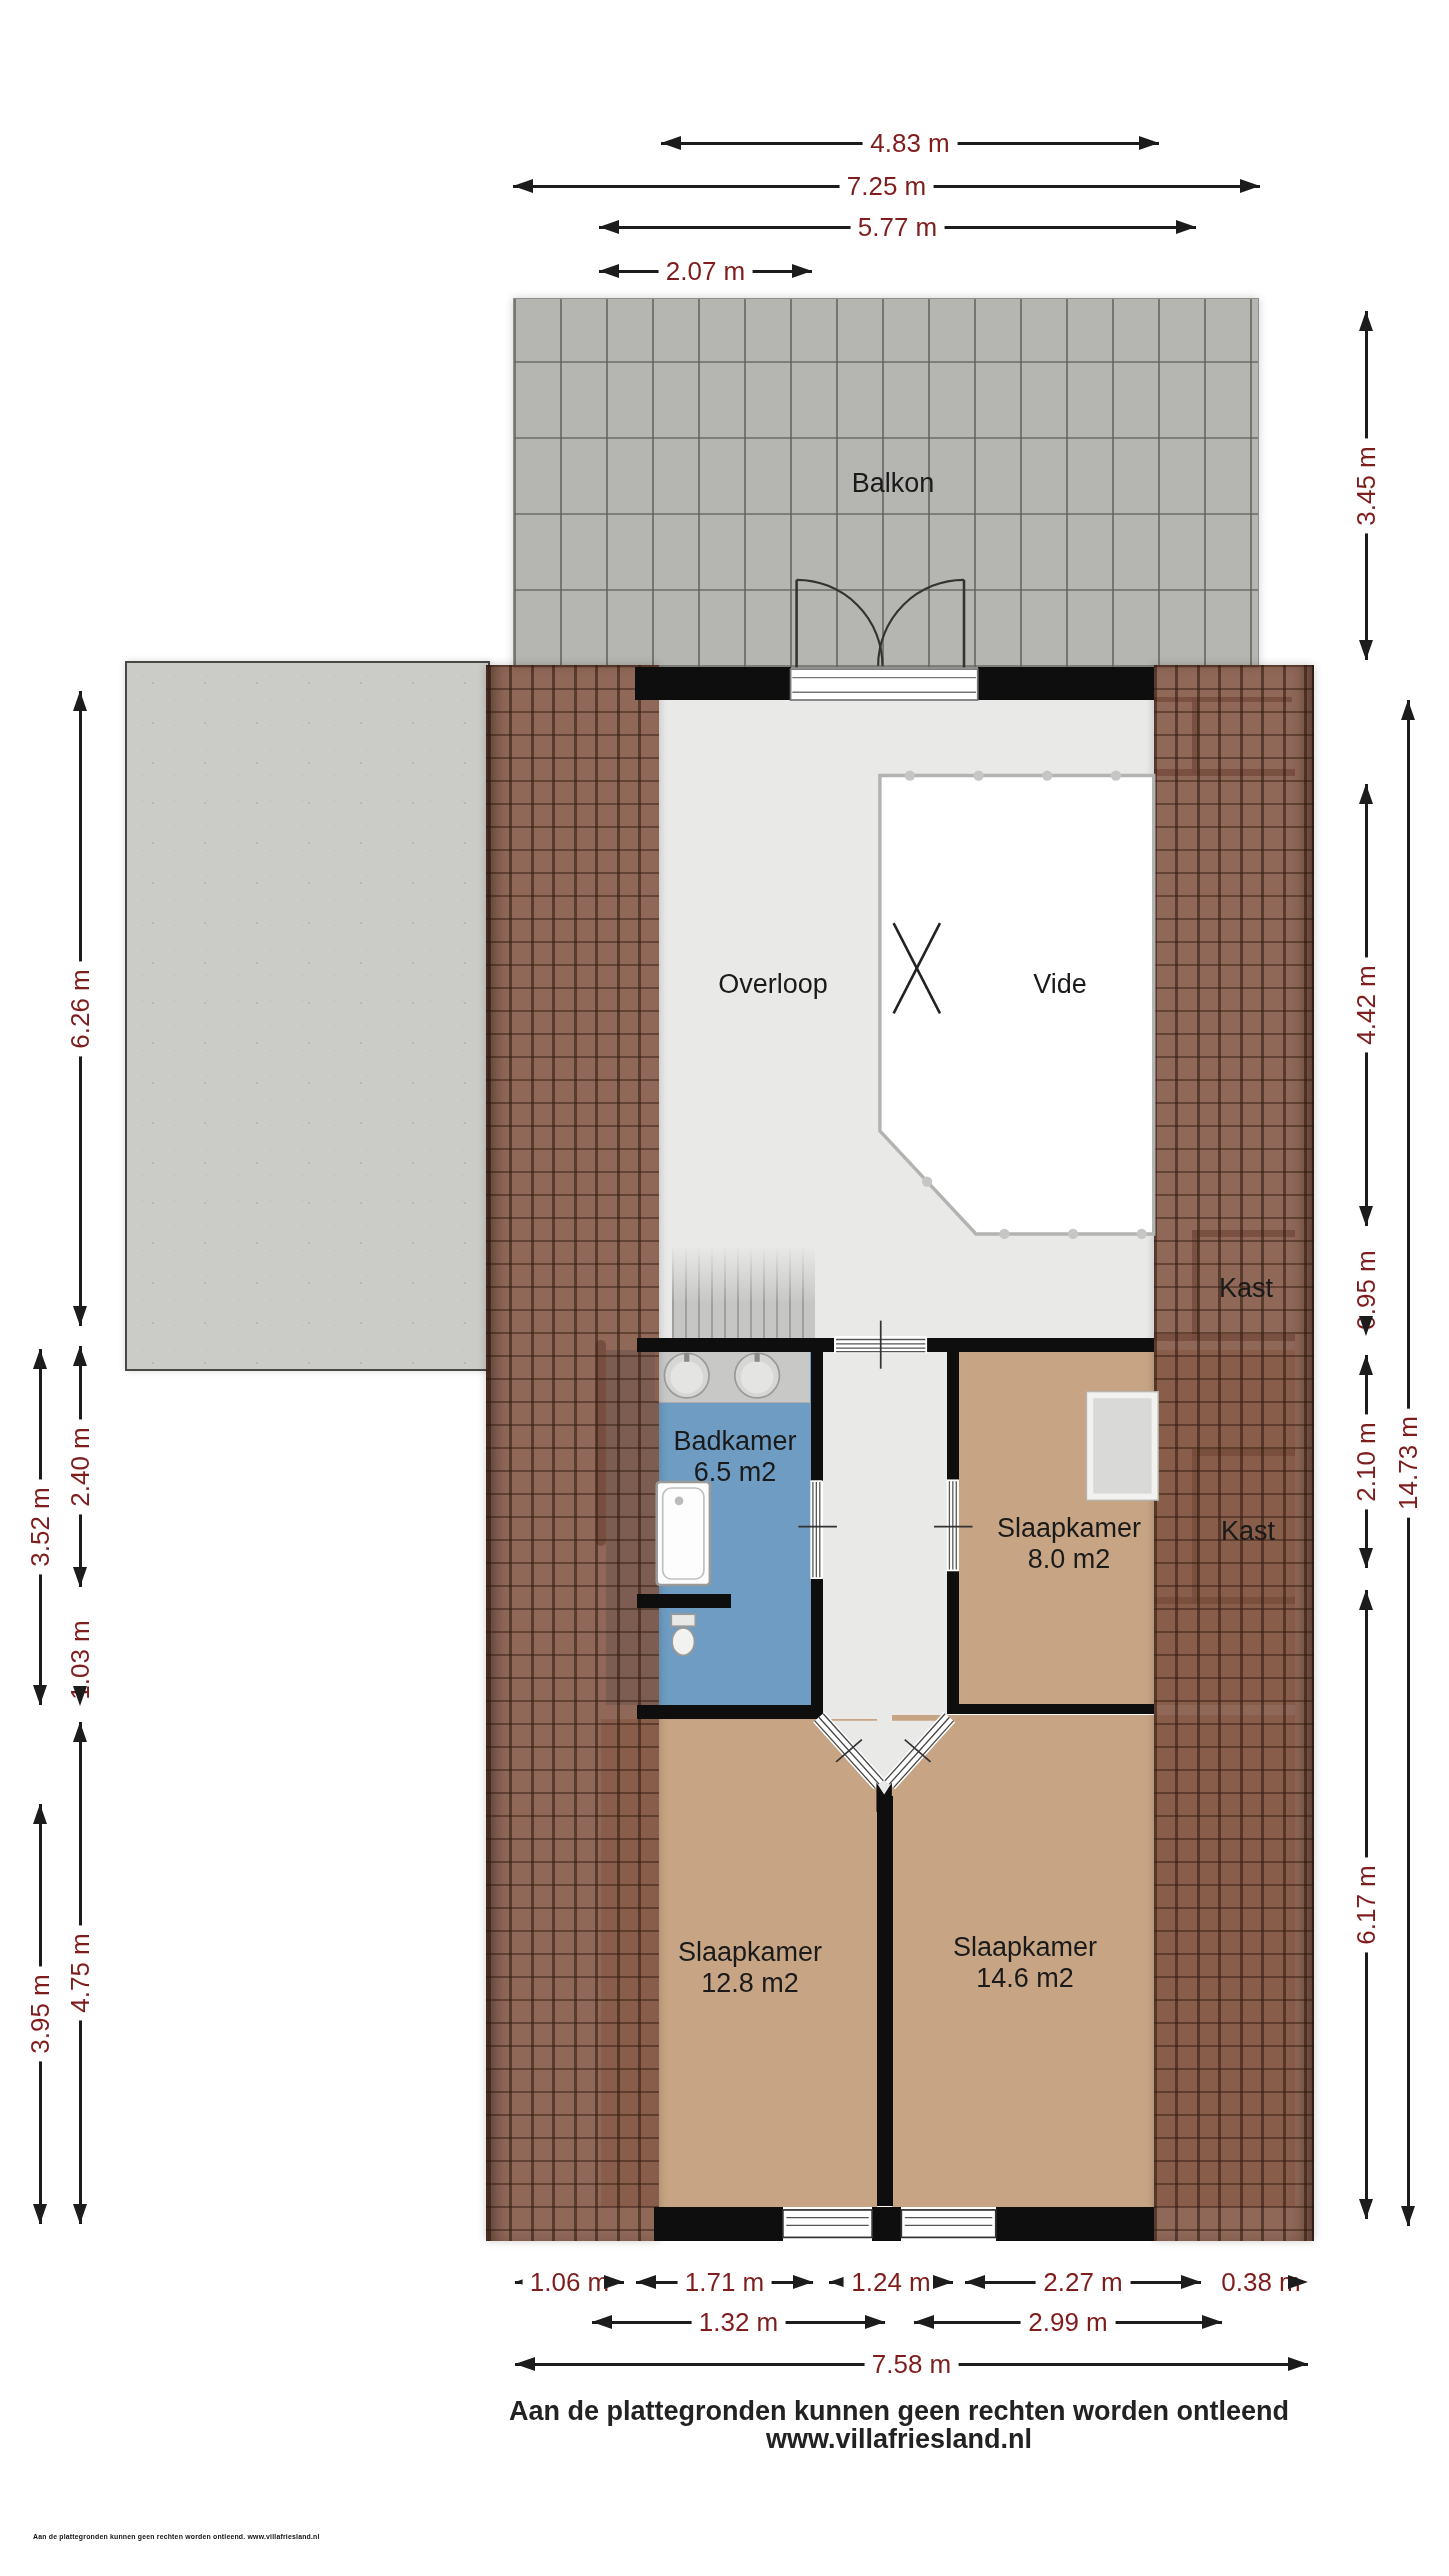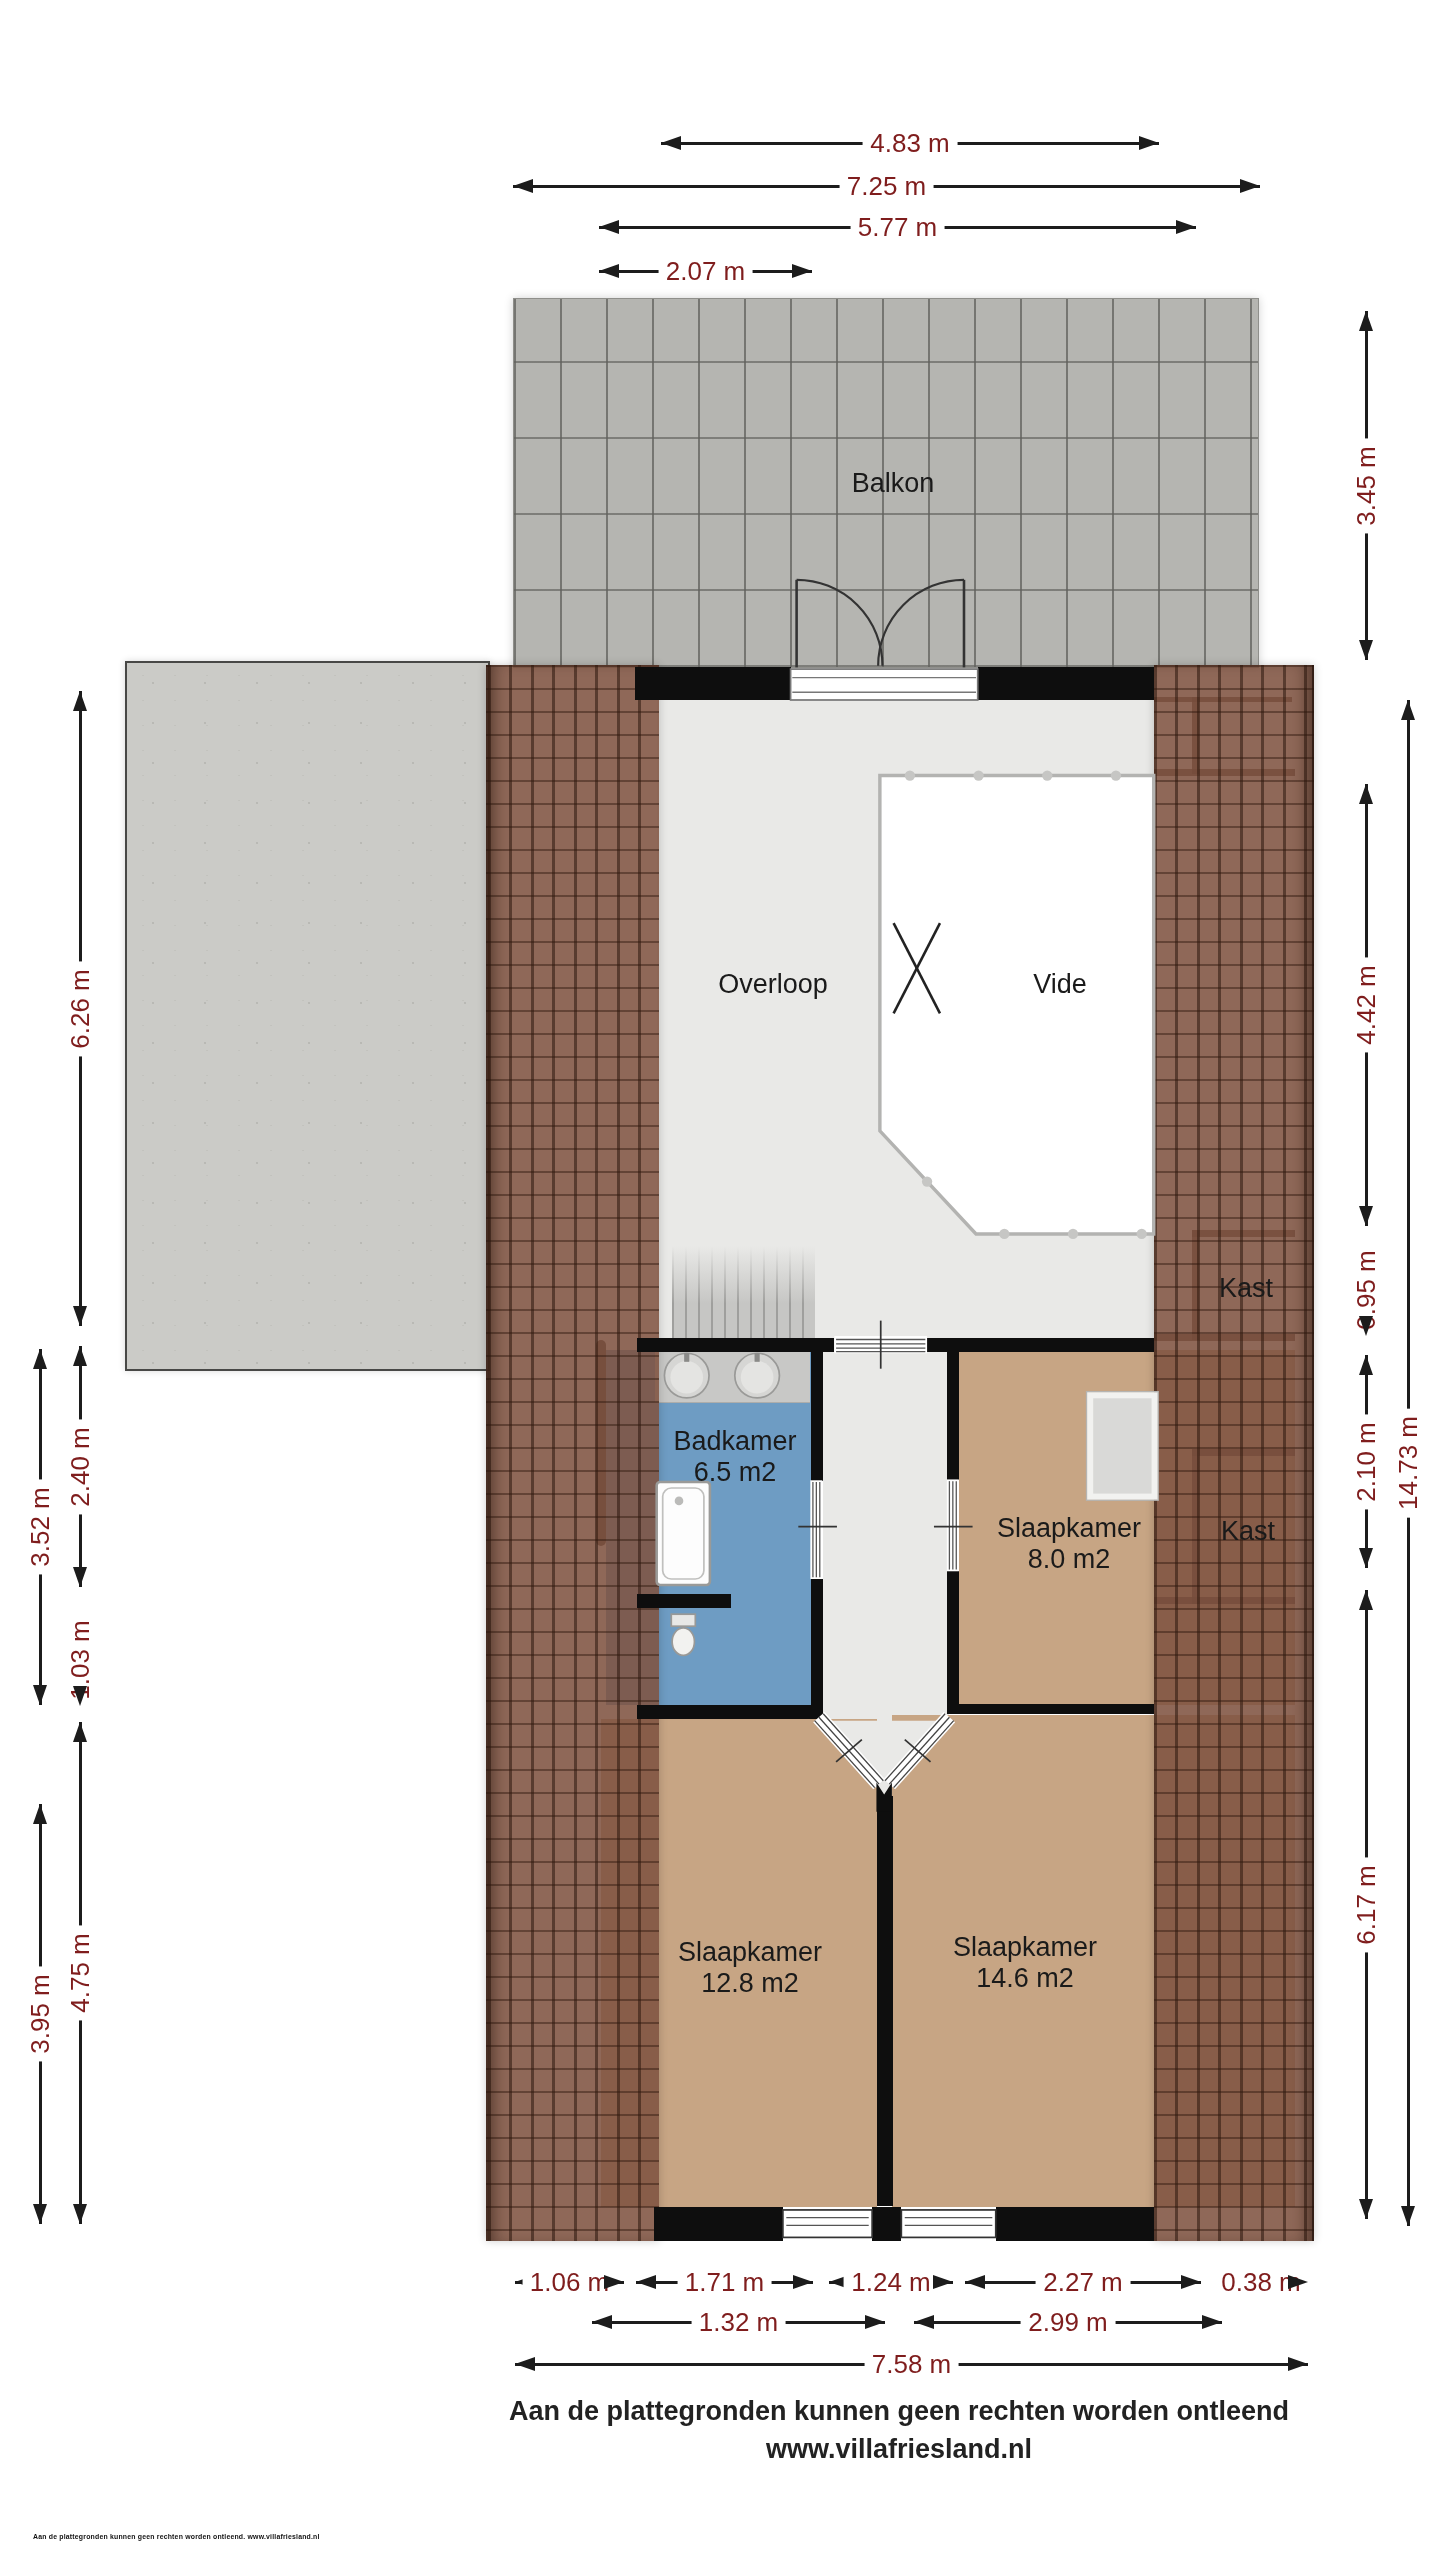--- a/index.html
+++ b/index.html
@@ -331,16 +331,16 @@
       </div>
       <div class="dim dim-v" style="left: 1365px; top: 1590px; height: 629px;">
         <span class="lbl">6.17 m</span>
       </div>
       <div class="dim dim-v" style="left: 1407px; top: 700px; height: 1526px;">
         <span class="lbl">14.73 m</span>
       </div>
     </div>
 
   <div class="footer" style="left:899px;top:2396px;">Aan de plattegronden kunnen geen rechten worden ontleend</div>
-  <div class="footer" style="left:899px;top:2424px;margin-top:10px;">www.villafriesland.nl</div>
+  <div class="footer" style="left:899px;top:2424px;">www.villafriesland.nl</div>
   <div class="tinyprint">Aan de plattegronden kunnen geen rechten worden ontleend. www.villafriesland.nl</div>
 </div>
 
 
 </body></html>

